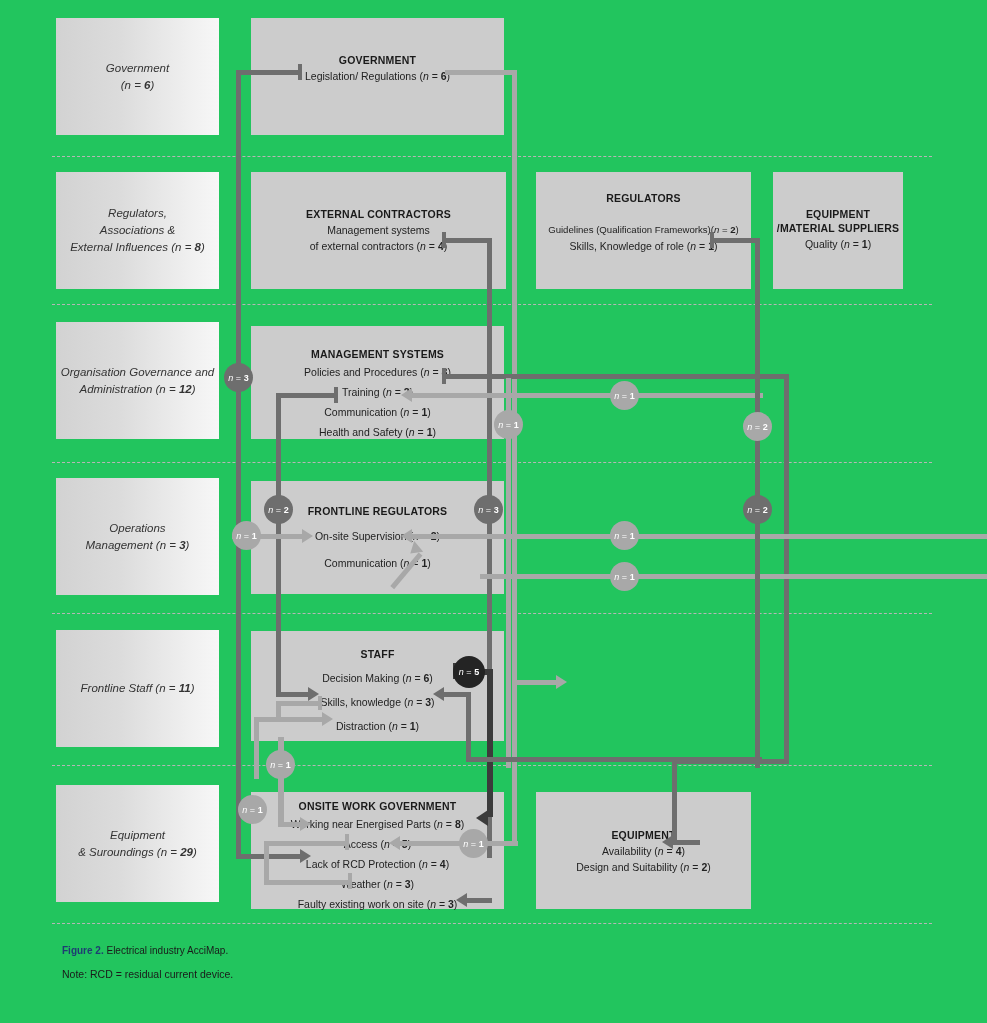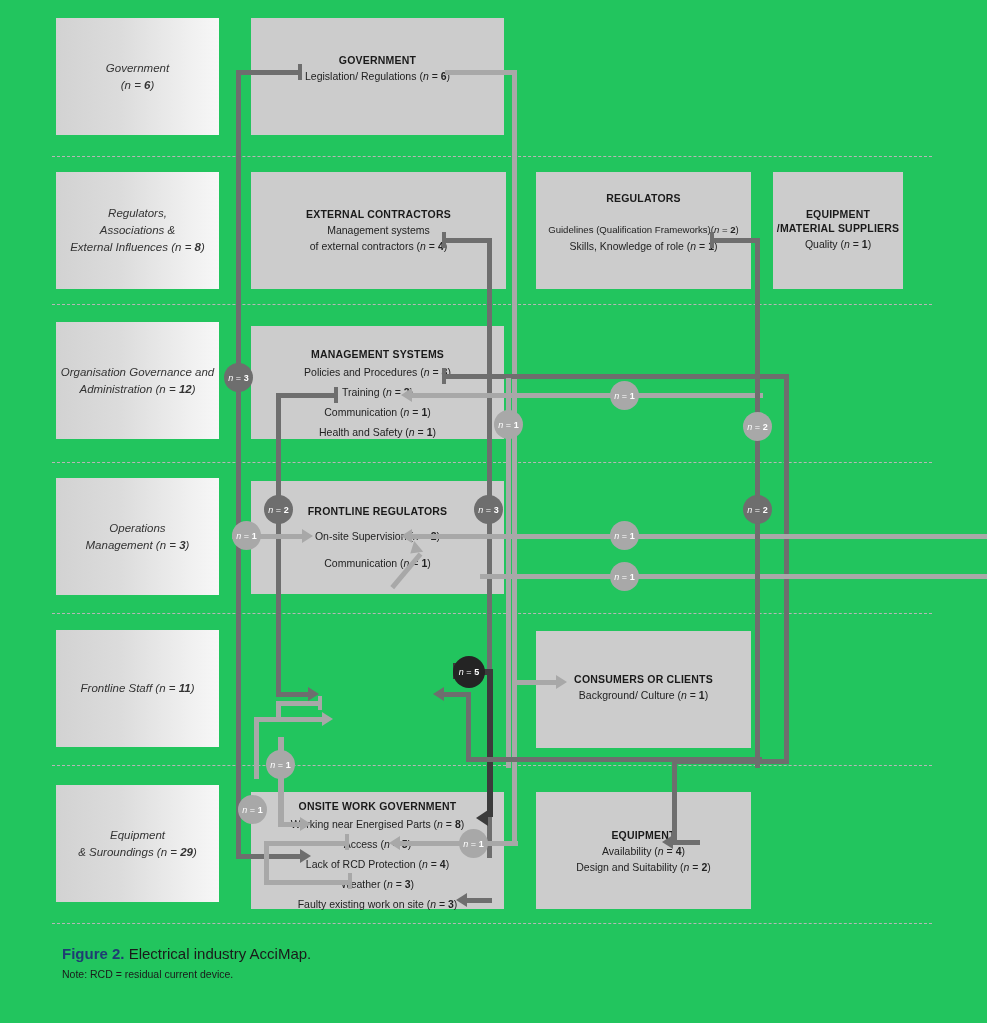--- a/index.html
+++ b/index.html
@@ -54,21 +54,21 @@
   .ar.left.dk2{border-top:7px solid transparent;border-bottom:7px solid transparent;border-right:11px solid #6e6e6e;background:none;}
   .ar.left.lt2{border-top:7px solid transparent;border-bottom:7px solid transparent;border-right:11px solid #a8a8a8;background:none;}
   .ar.left.bk2{border-top:8px solid transparent;border-bottom:8px solid transparent;border-right:12px solid #3b3b3b;background:none;}
   .ar.right.dk2{border-top:7px solid transparent;border-bottom:7px solid transparent;border-left:11px solid #6e6e6e;background:none;}
   .ar.right.lt2{border-top:7px solid transparent;border-bottom:7px solid transparent;border-left:11px solid #a8a8a8;background:none;}
 
   
   .stub{position:absolute;width:4px;}
 
   
-  .caption{position:absolute;font-size:15px;color:#1b2a4a;}
+  .caption{position:absolute;font-size:10px;color:#1b2a4a;}
   .caption .fig{color:#1f3c73;font-weight:700;}
   .caption .t2{color:#1a1a1a;font-weight:400;}
   .note{position:absolute;font-size:10.5px;color:#1a1a1a;}
 </style>
 </head>
 <body>
 
 <div id="page">
 
   <div class="sep" style="left:52px;top:156px;width:880px;"></div>
@@ -150,25 +150,27 @@
     <div class="item" style="top:80px;">Communication (<i>n</i> = <b>1</b>)</div>
     <div class="item" style="top:100px;">Health and Safety (<i>n</i> = <b>1</b>)</div>
   </div>
 
   <div class="cbox" style="left:251px;top:481px;width:253px;height:113px;">
     <div class="title" style="top:24px;">FRONTLINE REGULATORS</div>
     <div class="item" style="top:49px;">On-site Supervision (<i>n</i> = <b>2</b>)</div>
     <div class="item" style="top:76px;">Communication (<i>n</i> = <b>1</b>)</div>
   </div>
 
-
-  <div class="cbox" style="left:536px;top:631px;width:215px;height:117px;">
-    <div class="title" style="top:42px;">CONSUMERS OR CLIENTS</div>
-    <div class="item" style="top:58px;">Background/ Culture (<i>n</i> = <b>1</b>)</div>
-  </div>
+  <div class="cbox" style="left:251px;top:631px;width:253px;height:110px;">
+    <div class="title" style="top:17px;">STAFF</div>
+    <div class="item" style="top:41px;">Decision Making (<i>n</i> = <b>6</b>)</div>
+    <div class="item" style="top:65px;">Skills, knowledge (<i>n</i> = <b>3</b>)</div>
+    <div class="item" style="top:89px;">Distraction (<i>n</i> = <b>1</b>)</div>
+  </div>
+
 
   <div class="cbox" style="left:251px;top:792px;width:253px;height:117px;">
     <div class="title" style="top:8px;">ONSITE WORK GOVERNMENT</div>
     <div class="item" style="top:26px;">Working near Energised Parts (<i>n</i> = <b>8</b>)</div>
     <div class="item" style="top:46px;">Access (<i>n</i> = <b>5</b>)</div>
     <div class="item" style="top:66px;">Lack of RCD Protection (<i>n</i> = <b>4</b>)</div>
     <div class="item" style="top:86px;">Weather (<i>n</i> = <b>3</b>)</div>
     <div class="item" style="top:106px;">Faulty existing work on site (<i>n</i> = <b>3</b>)</div>
   </div>
 

